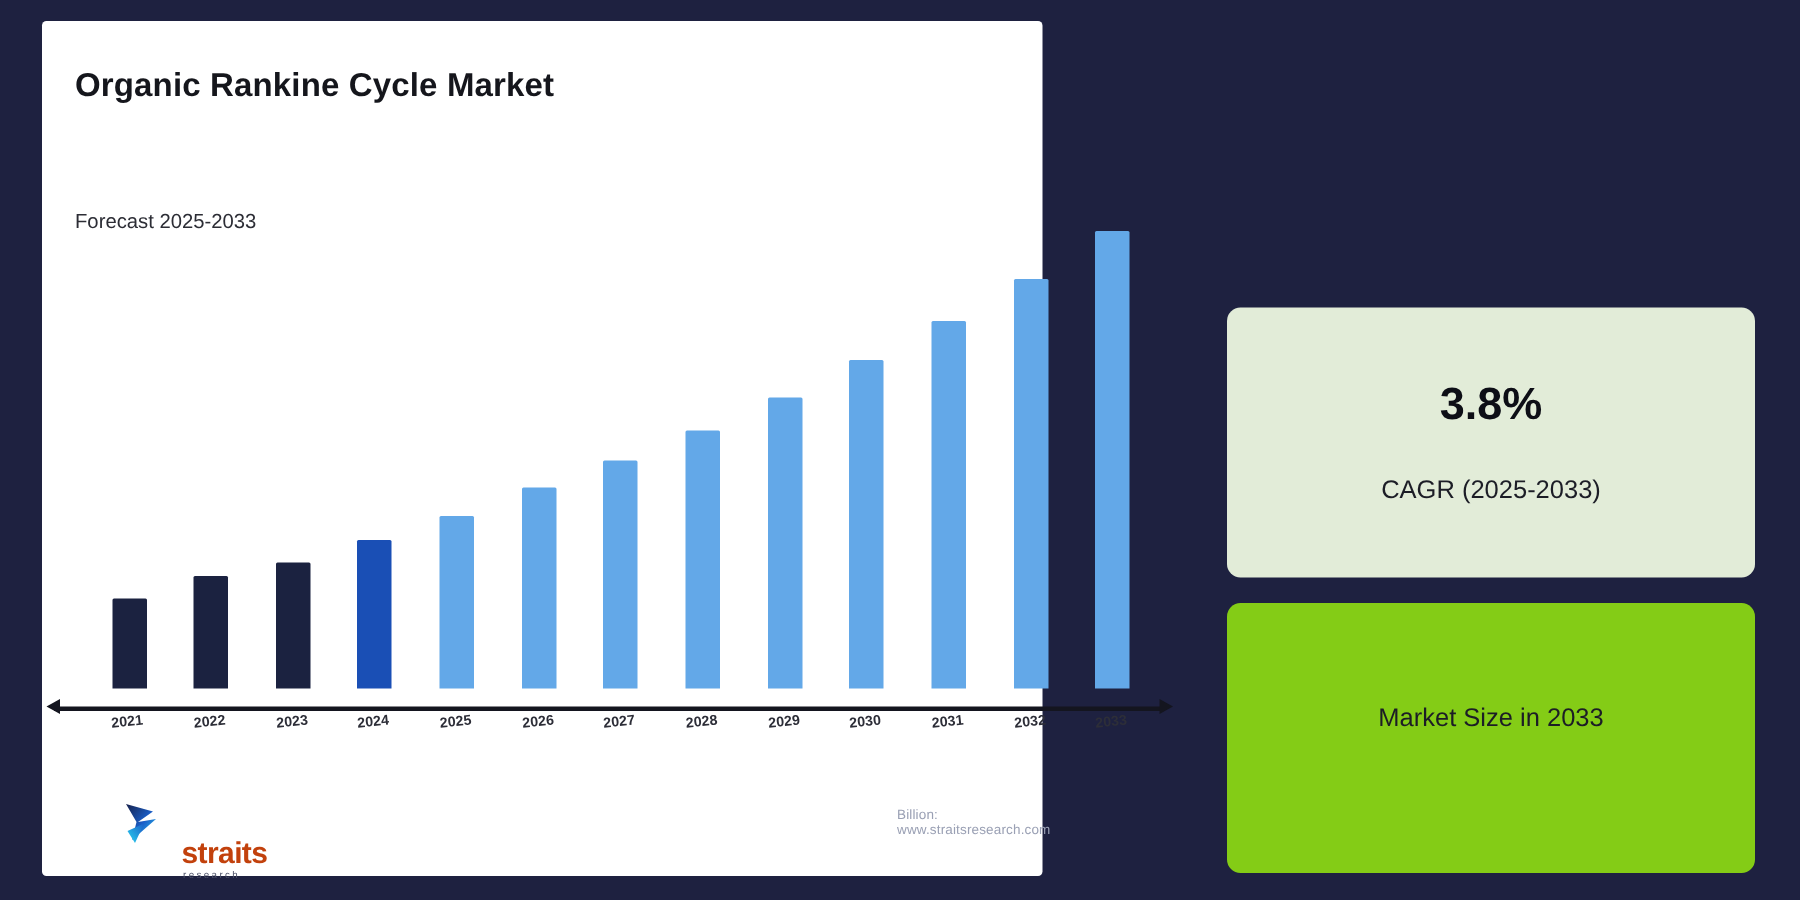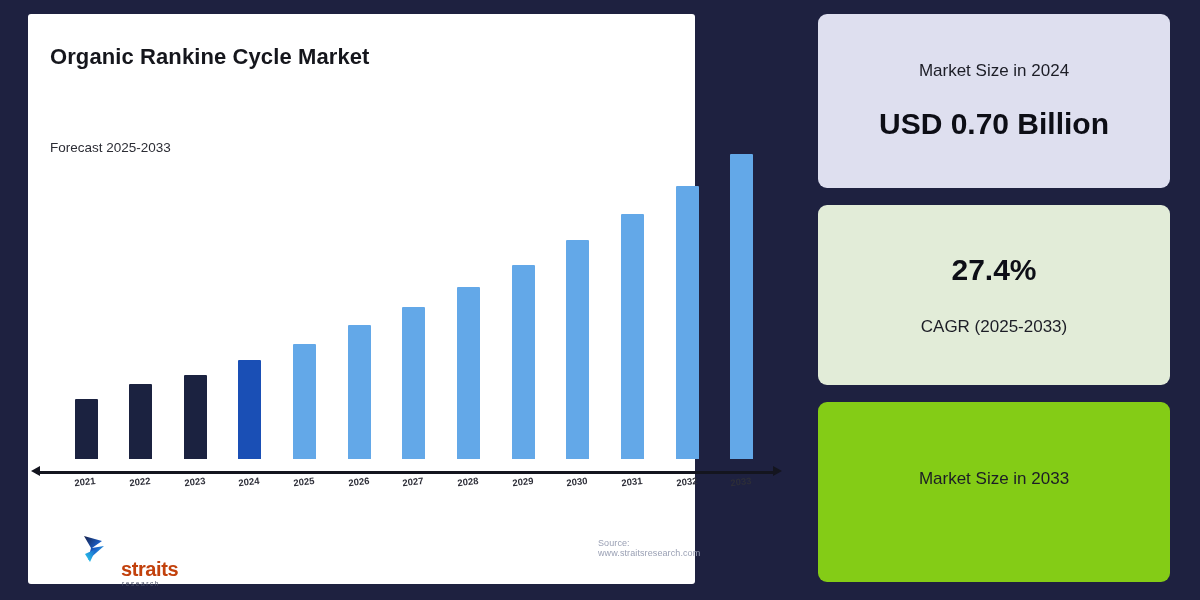--- a/index.html
+++ b/index.html
@@ -226,30 +226,26 @@
         </defs>
         <path d="M2 4 L20 9 L10 16 L22 14 L6 28 L9 16 Z" fill="url(#lg1)"></path>
         <path d="M3 22 L14 17 L8 30 Z" fill="url(#lg2)"></path>
       </svg>
       <div id="logo-text">
         <span id="logo-word">straits</span>
         <span id="logo-sub">research</span>
       </div>
     </div>
 
-    <div id="source">Source: www.straitsresearch.com</div>
+    <div id="source">Billion: www.straitsresearch.com</div>
   </div>
 
-  <div class="card" id="card-1">
-    <div class="card-label">Market Size in 2024</div>
-    <div class="card-value big">USD 0.70 Billion</div>
-  </div>
 
   <div class="card" id="card-2">
-    <div class="card-value big">27.4%</div>
+    <div class="card-value big">3.8%</div>
     <div class="card-label">CAGR (2025-2033)</div>
   </div>
 
   <div class="card" id="card-3">
     <div class="card-label">Market Size in 2033</div>
   </div>
 
 </div>
 
 </body></html>

